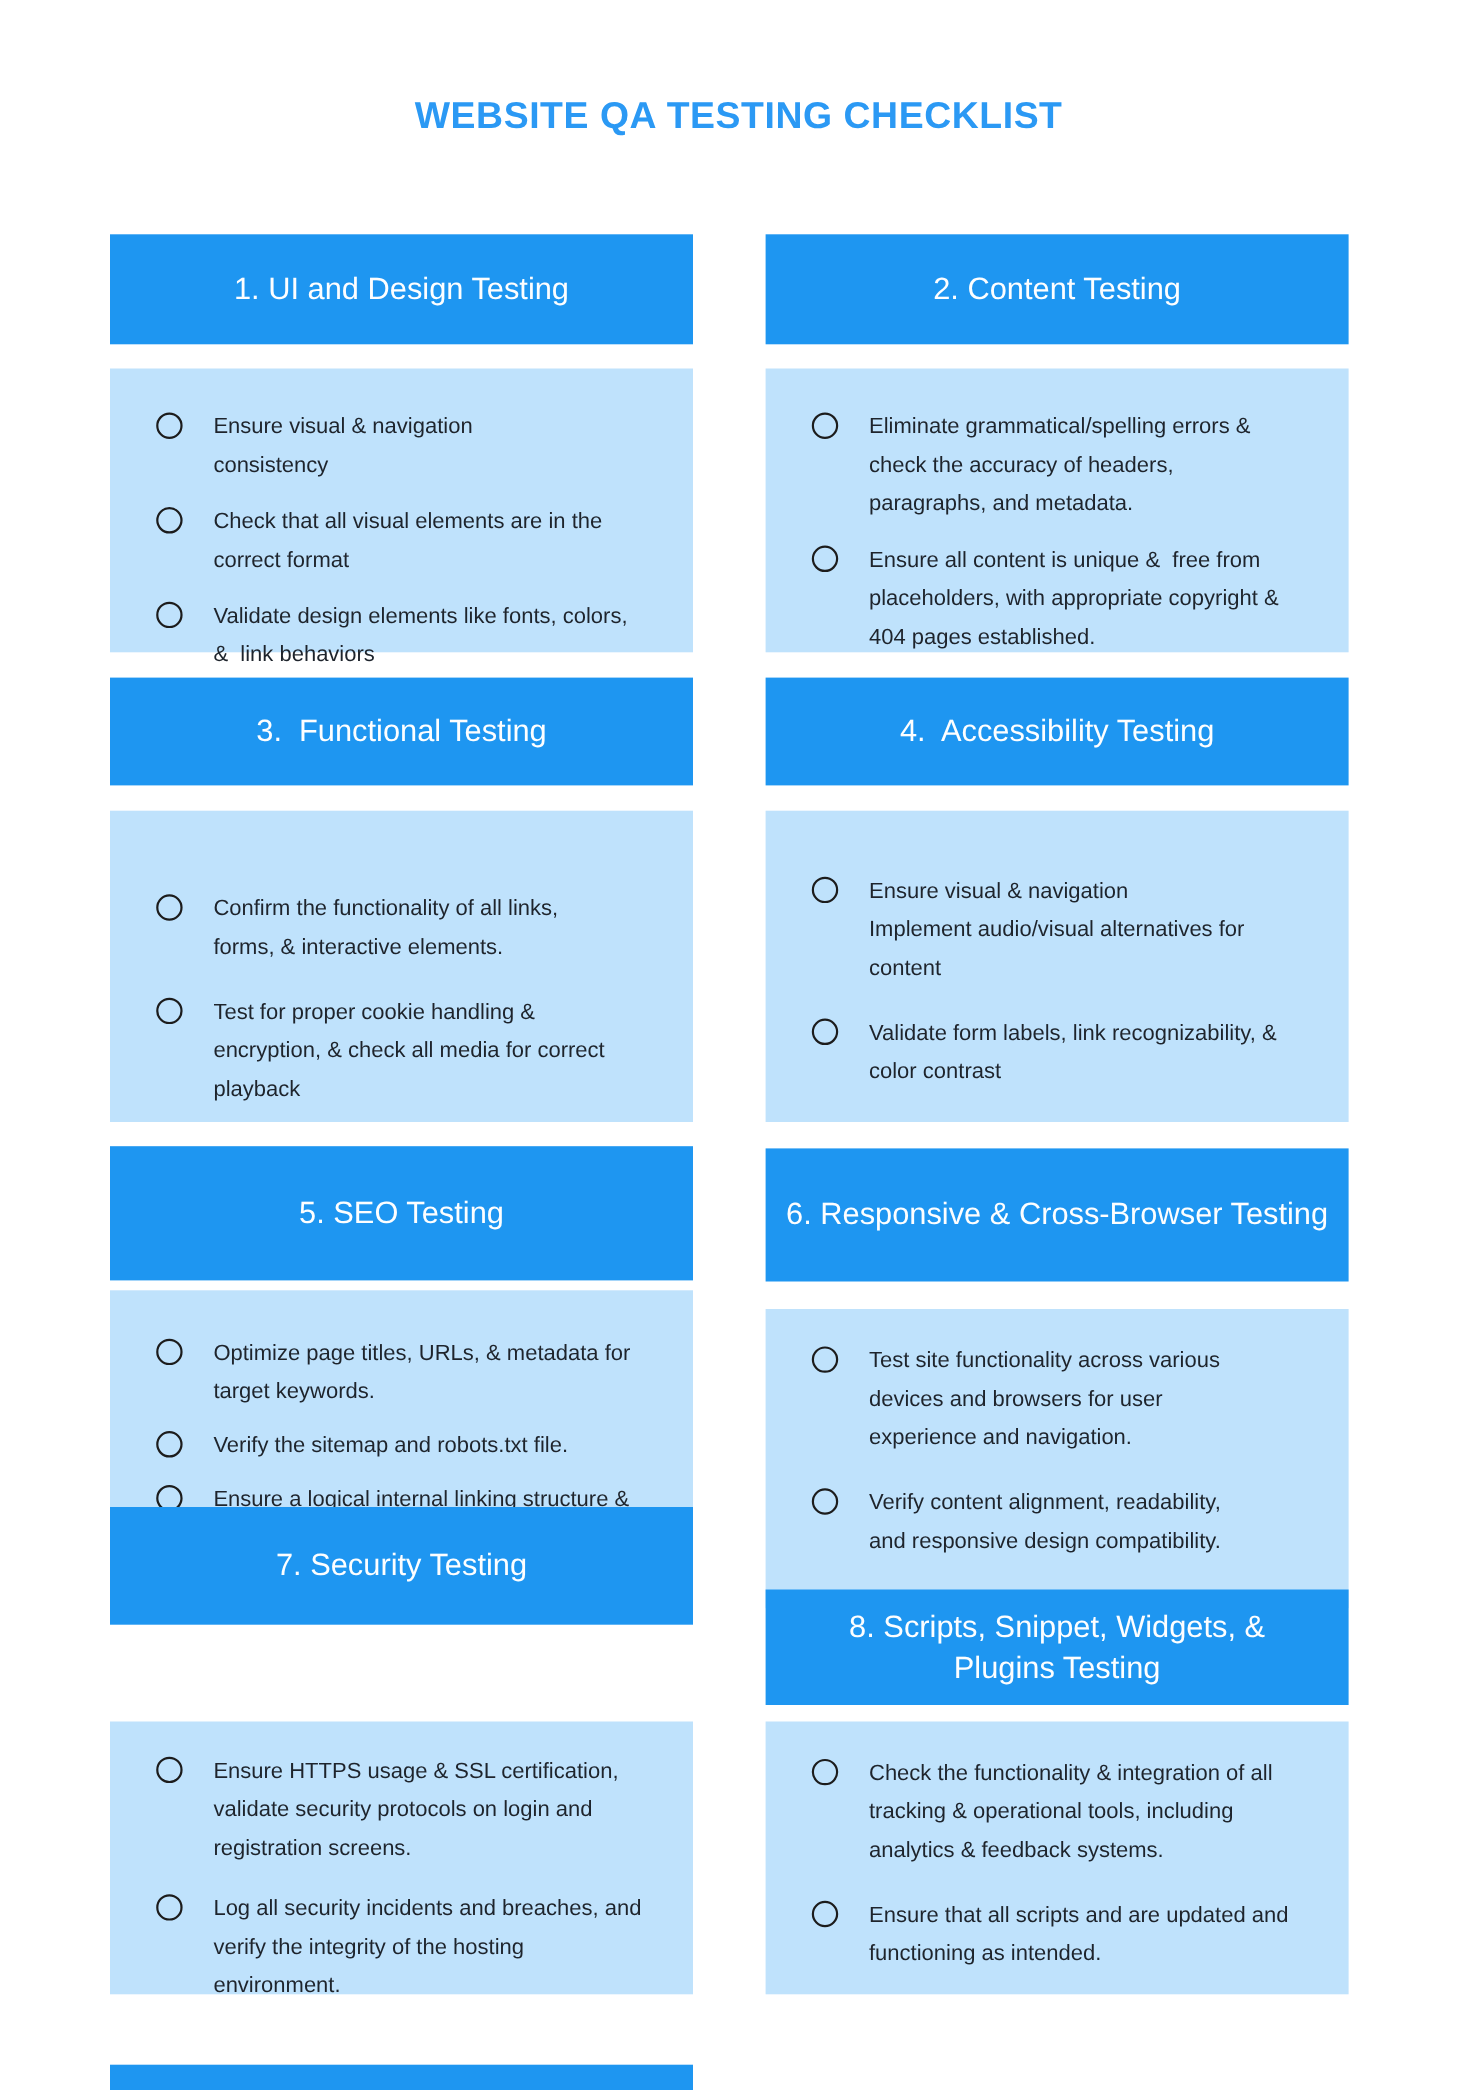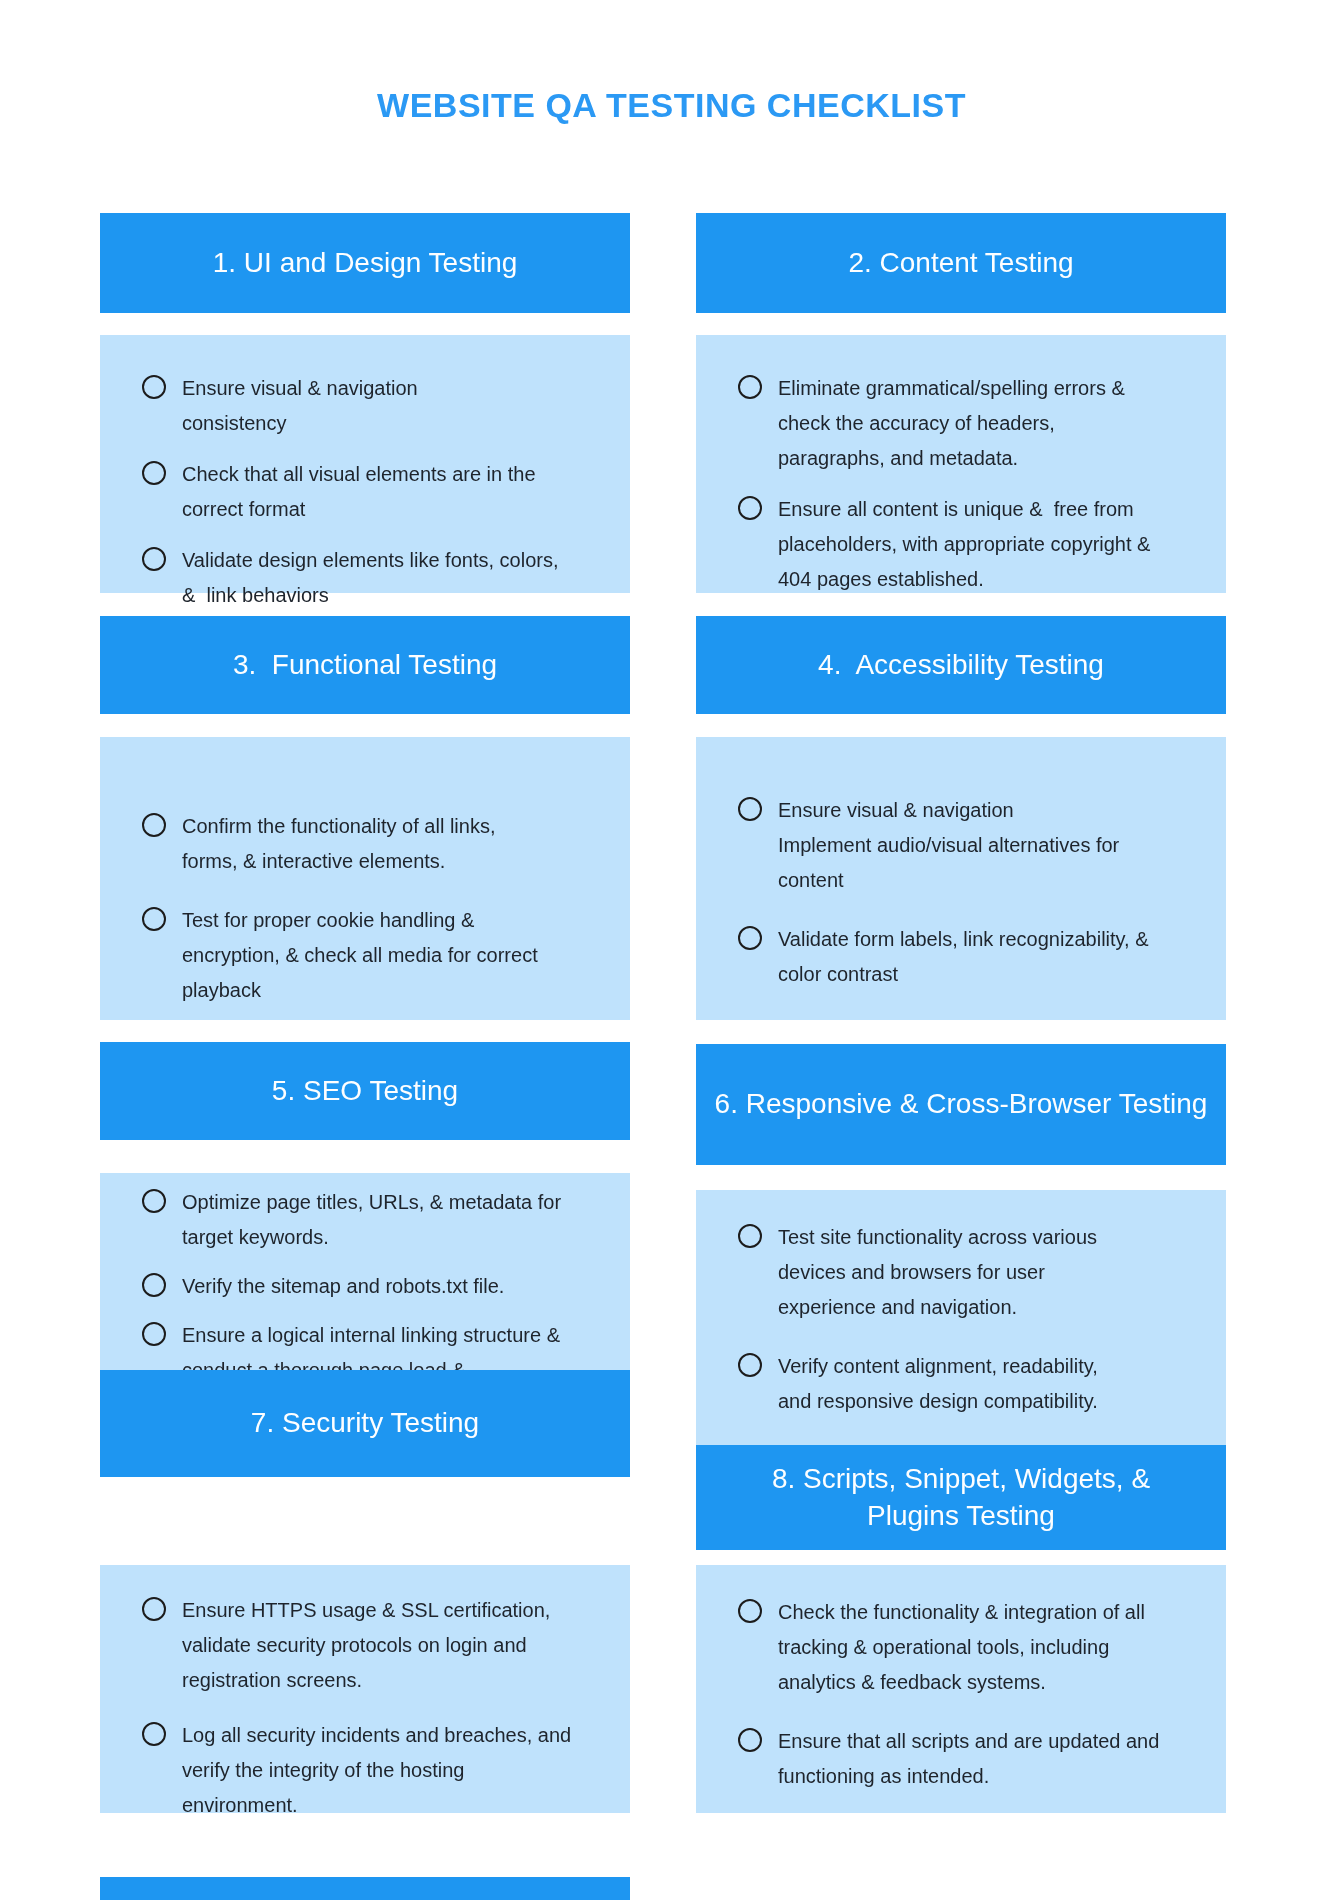--- a/index.html
+++ b/index.html
@@ -27,29 +27,29 @@
     display:flex;flex-direction:column;
     padding:36px 10px 16px 42px;gap:16px;
   }
   .item{display:flex;align-items:flex-start;}
   .cb{
     flex:0 0 24px;width:24px;height:24px;margin-top:4px;
     border:2.5px solid var(--checkbox_border,#1C1C1C);border-radius:50%;
     box-sizing:border-box;background:transparent;
   }
   .txt{
-    margin-left:16px;white-space:pre;font-size:20px;line-height:35px;
+    margin-left:28px;white-space:pre;font-size:20px;line-height:35px;
     font-weight:500;color:var(--item_text,#1E242C);
   }
   
   #h1{top:213px;height:100px} #c1{top:335px;height:258px}
   #h2{top:213px;height:100px} #c2{top:335px;height:258px}
   #h3{top:616px;height:98px}  #c3{top:737px;height:283px;padding-top:72px;gap:24px}
   #h4{top:616px;height:98px}  #c4{top:737px;height:283px;padding-top:56px;gap:24px}
-  #h5{top:1042px;height:98px} #c5{top:1173px;height:249px;padding-top:12px;gap:14px}
+  #h5{top:1042px;height:122px} #c5{top:1173px;height:249px;padding-top:40px;gap:14px}
   #h6{top:1044px;height:121px}#c6{top:1190px;height:272px;padding-top:30px;gap:24px}
   #h7{top:1370px;height:107px}#c7{top:1565px;height:248px;padding-top:28px;gap:20px}
   #h8{top:1445px;height:105px}#c8{top:1565px;height:248px;padding-top:30px;gap:24px}
   #h9strip{top:1877px;height:23px}
 </style>
 </head>
 <body>
 
 <div class="page-title">WEBSITE QA TESTING CHECKLIST</div>
 

